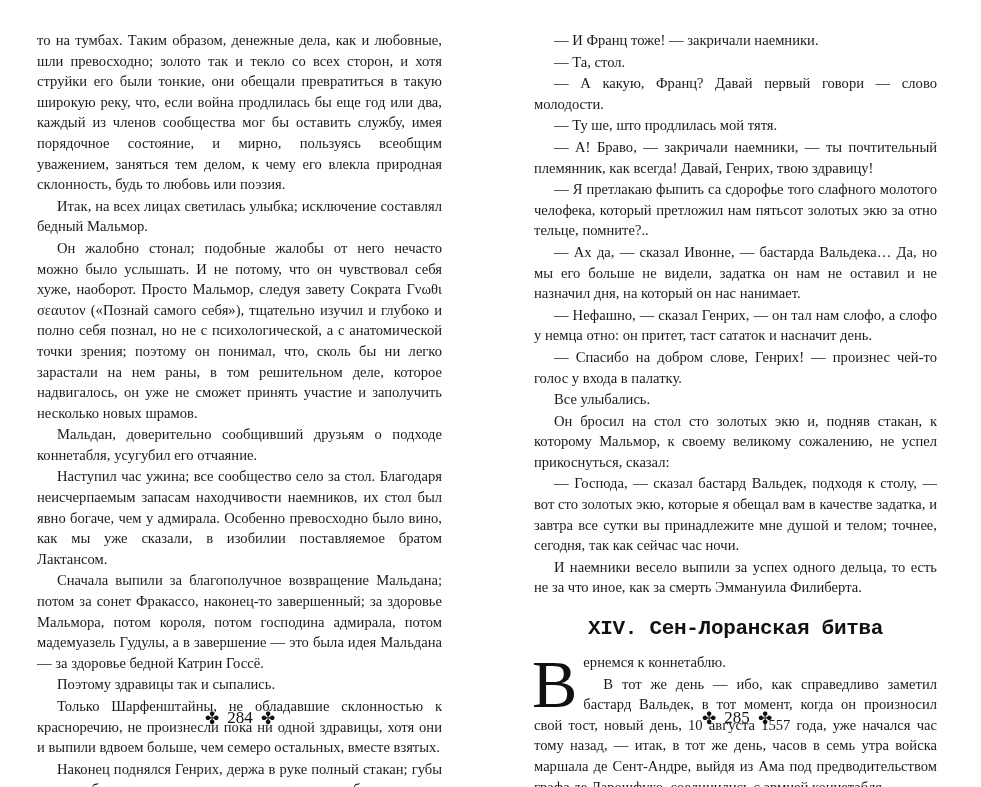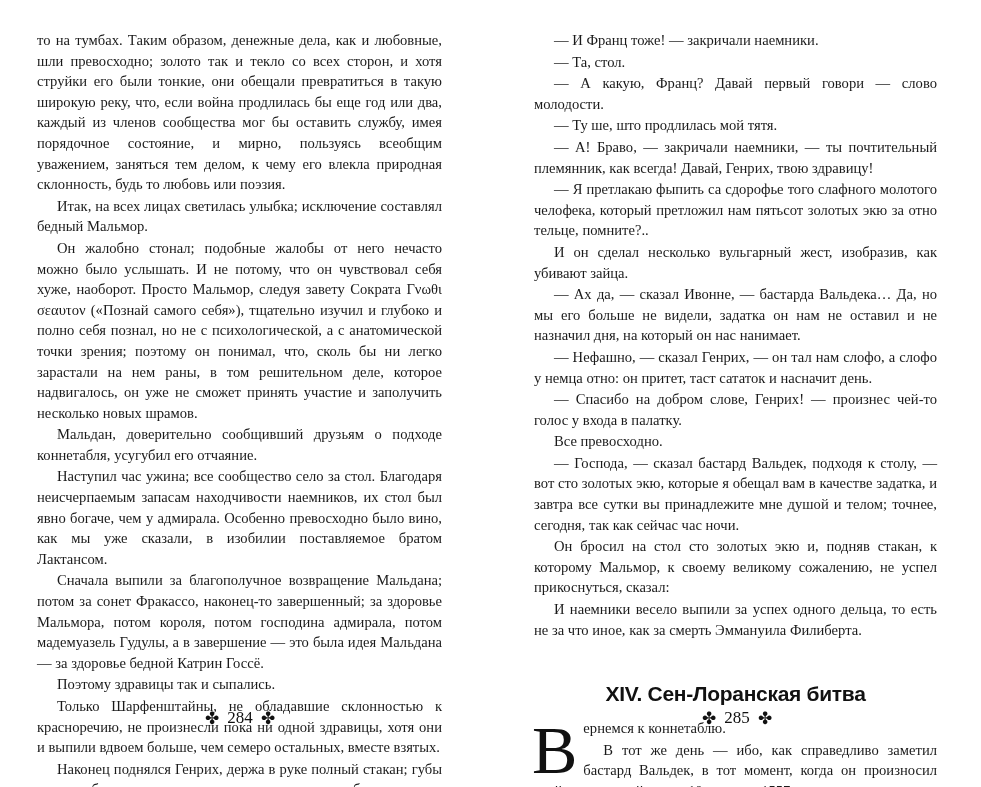--- a/index.html
+++ b/index.html
@@ -4,22 +4,22 @@
 <style>
   html, body { margin: 0; padding: 0; background: #ffffff; }
   body { width: 981px; height: 787px; position: relative; overflow: hidden;
          font-family: "Liberation Serif", "DejaVu Serif", serif; color: #1a1a1a; }
   .page { position: absolute; top: 29px; }
   .page.left { left: 36px; width: 407px; }
   .page.right { left: 533px; width: 405px; }
   .text { font-size: 14.6px; line-height: 20.6px; text-align: justify; }
   .text p { margin: 1px; text-indent: 20px; hyphens: manual; }
   .text p.noindent { text-indent: 0; }
-  .chapter-title { font-family: Liberation Sans, sans-serif; font-weight: bold;
-                   font-size: 21px; text-align: center; margin: 42px 0 12px 0; letter-spacing: -0.3px; color: #111; }
+  .chapter-title { font-family: Liberation Mono, monospace; font-weight: bold;
+                   font-size: 21px; text-align: center; margin: 19px 0 12px 0; letter-spacing: -0.3px; color: #111; }
   .dropcap-para { position: relative; }
   .dropcap { float: left; font-family: "Liberation Serif", serif; font-size: 68px; line-height: 56px;
              margin: 4px 6px 0 -2px; color: #111; }
   .folio { position: absolute; top: 708px; font-size: 17px; font-family: "Liberation Serif", serif;
            display: flex; align-items: center; gap: 8px; color: #111; }
   .folio.left { left: 205px; }
   .folio.right { left: 702px; }
   .orn { font-size: 17px; line-height: 1; }
   .orn.flip { display: inline-block; transform: scaleX(-1); }
 </style>
@@ -47,27 +47,26 @@
 </div>
 
 <div class="page right">
   <div class="text" id="right-text">
       <p>— И Франц тоже! — закричали наемники.</p>
       <p>— Та, стол.</p>
       <p>— А какую, Франц? Давай первый говори — слово молодости.</p>
       <p>— Ту ше, што продлилась мой тятя.</p>
       <p>— А! Браво, — закричали наемники, — ты почтительный племянник, как всегда! Давай, Генрих, твою здравицу!</p>
       <p>— Я претлакаю фыпить са сдорофье того слафного молотого челофека, который претложил нам пятьсот золотых экю за отно тельце, помните?..</p>
-      <p>И он сделал несколько вульгарный жест, изобразив, как убивают зайца.</p>
       <p>— Ах да, — сказал Ивонне, — бастарда Вальдека… Да, но мы его больше не видели, задатка он нам не оставил и не назначил дня, на который он нас нанимает.</p>
       <p>— Нефашно, — сказал Генрих, — он тал нам слофо, а слофо у немца отно: он притет, таст сататок и насначит день.</p>
       <p>— Спасибо на добром слове, Генрих! — произнес чей-то голос у входа в палатку.</p>
-      <p>Все превосходно.</p>
+      <p>Все улыбались.</p>
+      <p>Он бросил на стол сто золотых экю и, подняв стакан, к которому Мальмор, к своему великому сожалению, не успел прикоснуться, сказал:</p>
       <p>— Господа, — сказал бастард Вальдек, подходя к столу, — вот сто золотых экю, которые я обещал вам в качестве задатка, и завтра все сутки вы принадлежите мне душой и телом; точнее, сегодня, так как сейчас час ночи.</p>
-      <p>Он бросил на стол сто золотых экю и, подняв стакан, к которому Мальмор, к своему великому сожалению, не успел прикоснуться, сказал:</p>
       <p>И наемники весело выпили за успех одного дельца, то есть не за что иное, как за смерть Эммануила Филиберта.</p>
     </div>
   <div class="chapter-title">XIV. Сен-Лоранская битва</div>
   <div class="text">
     <p class="noindent dropcap-para">
       <span class="dropcap">В</span><span>ернемся к коннетаблю.</span>
     </p>
     <div id="chapter-text">
         <p>В тот же день — ибо, как справедливо заметил бастард Вальдек, в тот момент, когда он произносил свой тост, новый день, 10 августа 1557 года, уже начался час тому назад, — итак, в тот же день, часов в семь утра войска маршала де Сент-Андре, выйдя из Ама под предводительством графа де Ларошфуко, соединились с армией коннетабля.</p>
       </div>

